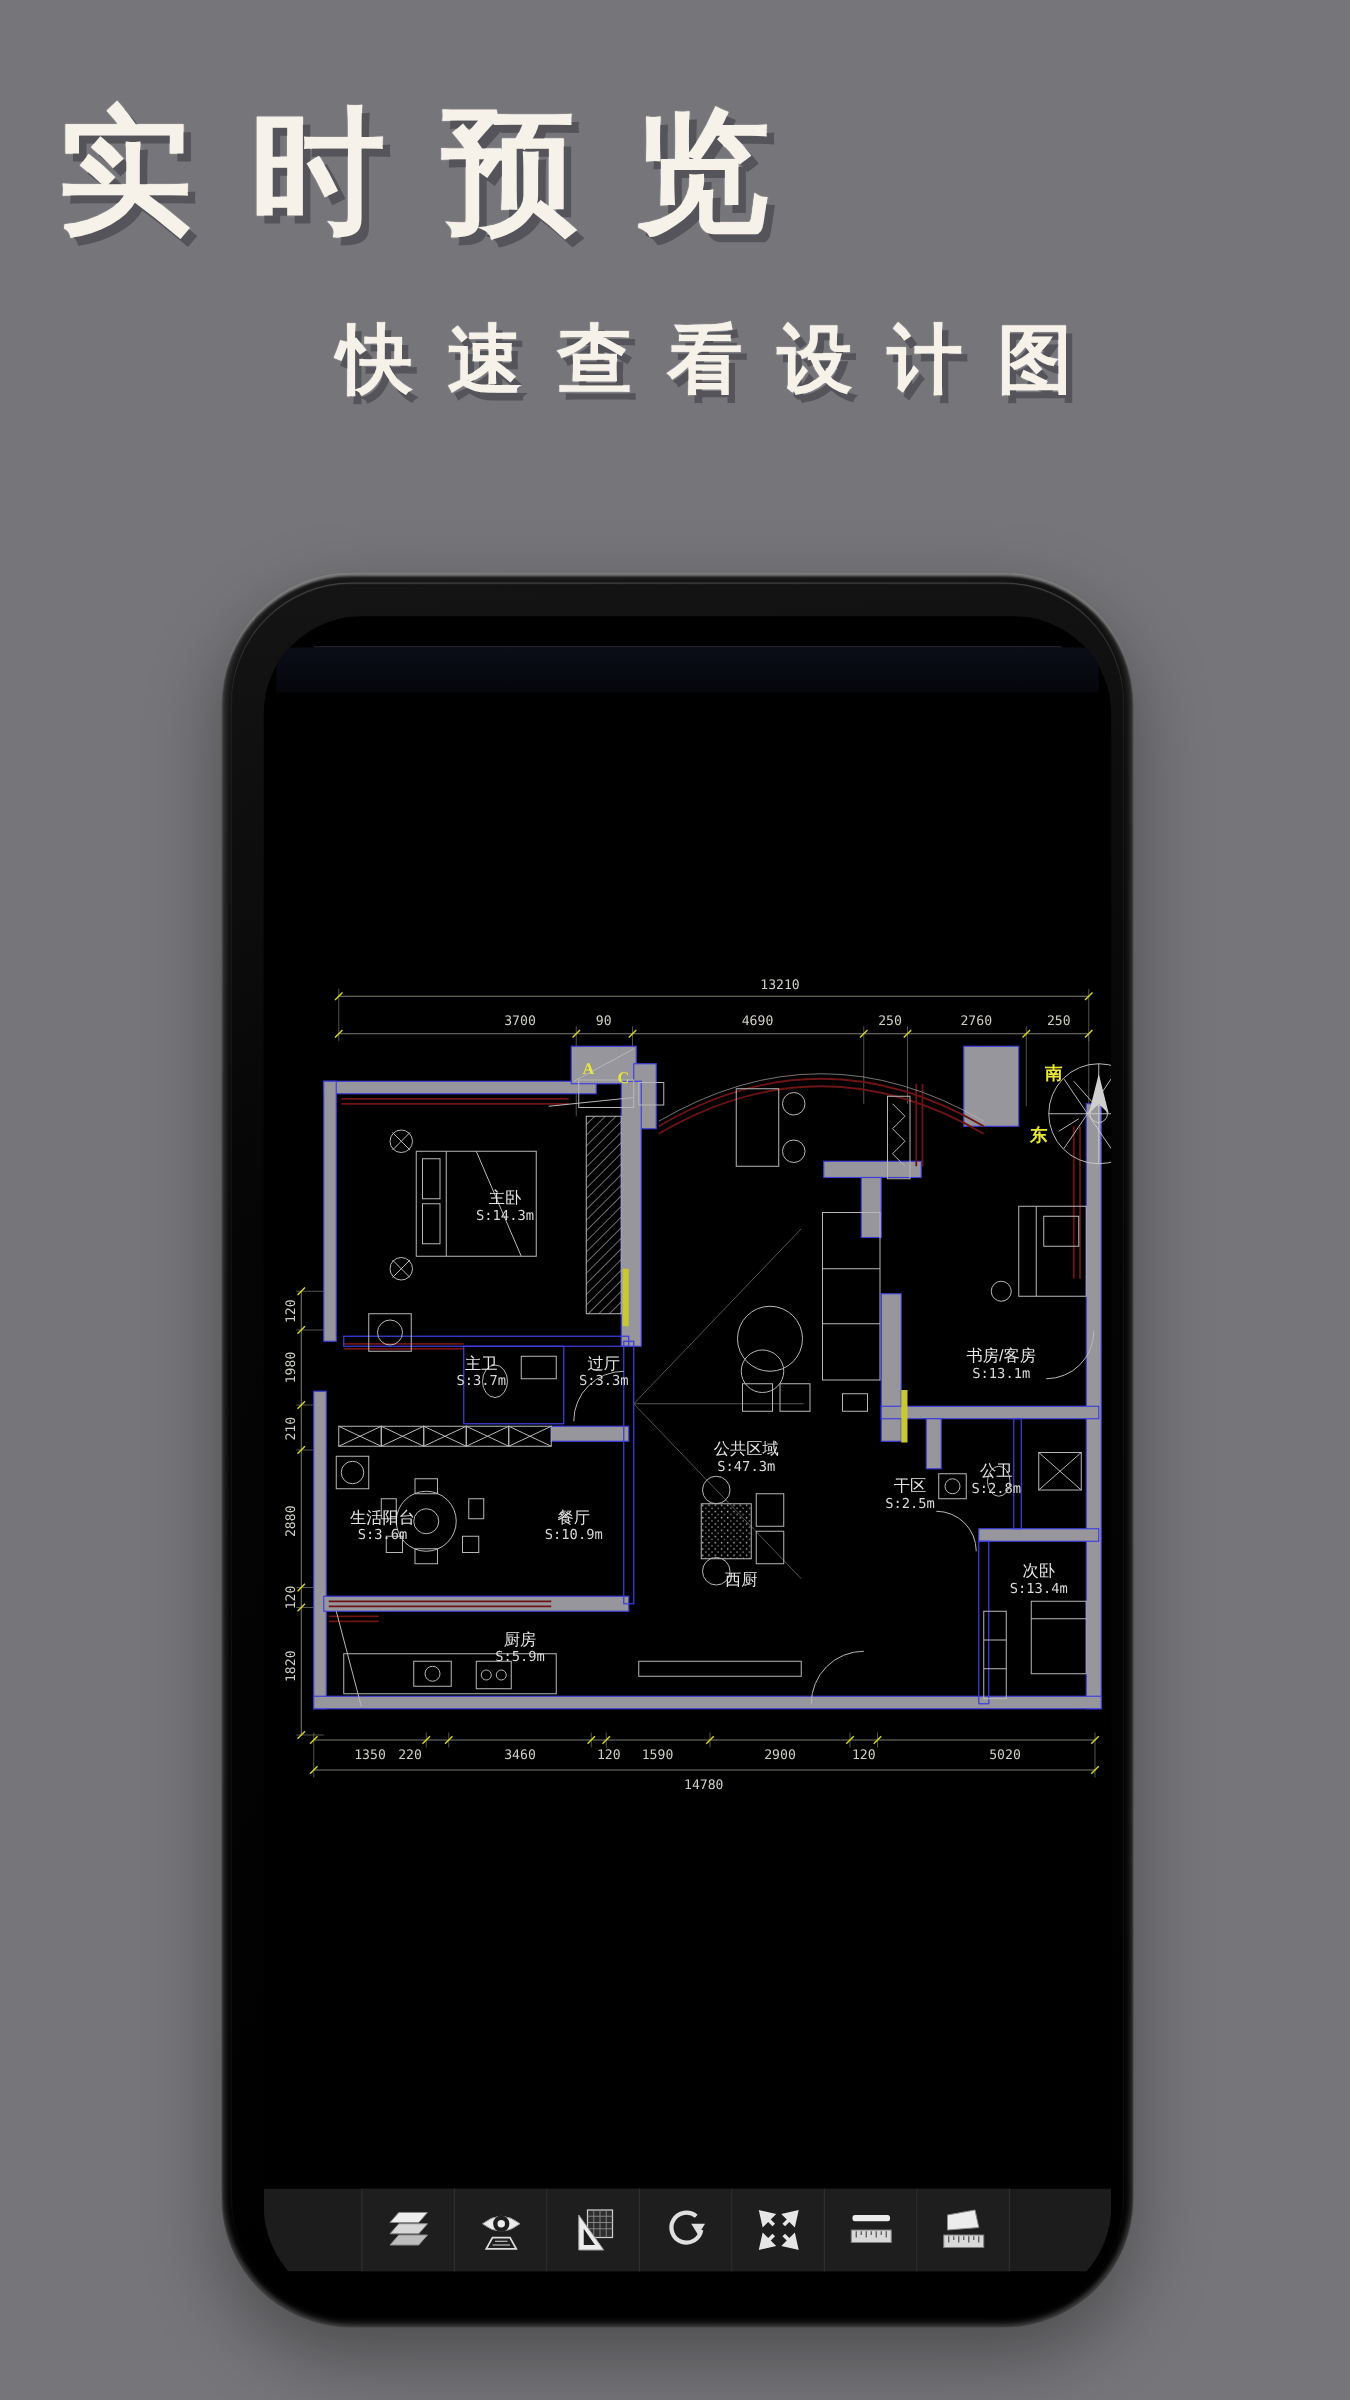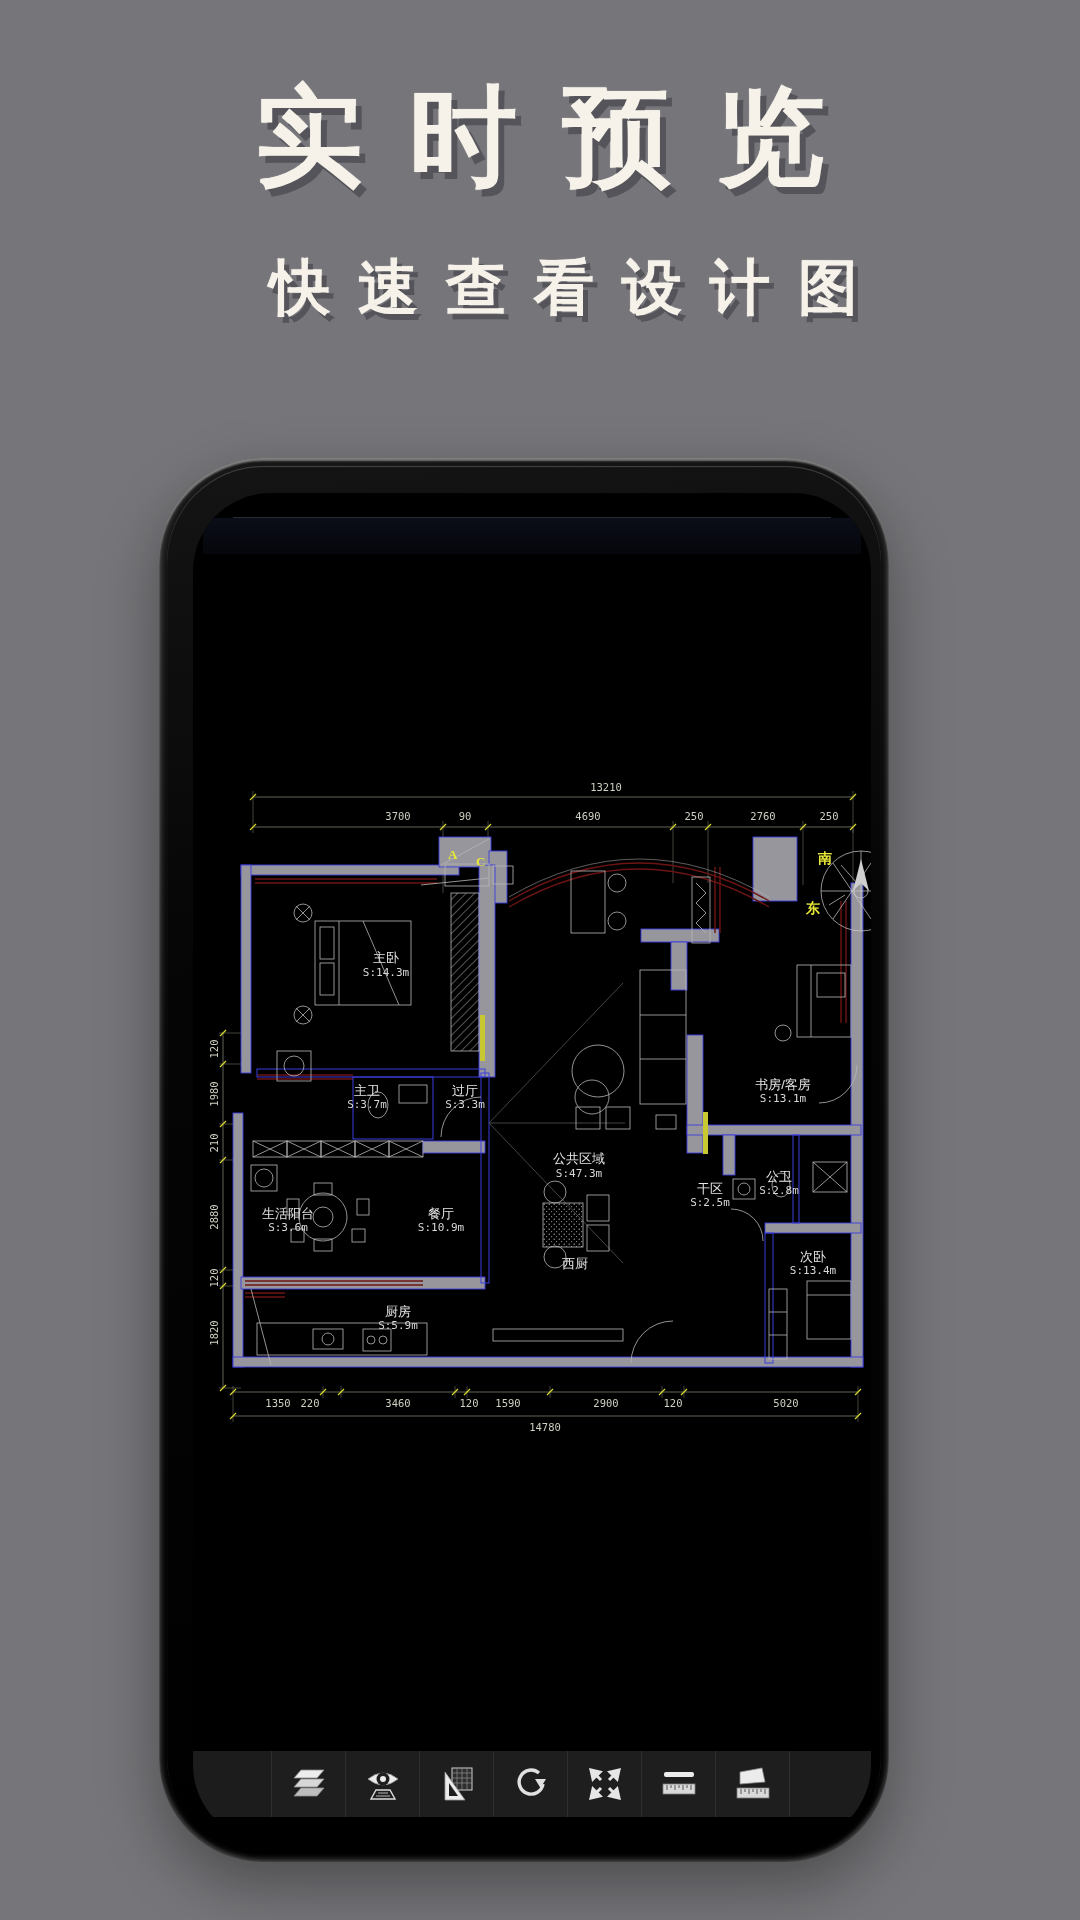--- a/index.html
+++ b/index.html
@@ -3,35 +3,35 @@
 <meta charset="utf-8">
 <style>
   html,body{margin:0;padding:0;}
   body{
     width:1080px;height:1920px;position:relative;overflow:hidden;
     background:#76767a;
     font-family:"Liberation Sans", sans-serif;
   }
   
   .headline{
-    position:absolute;left:0;top:78px;width:1080px;text-align:center;
+    position:absolute;left:0;top:78px;width:1080px;
     color:#f6f2e9;font-weight:bold;
     font-size:108px;letter-spacing:46px;text-indent:46px;line-height:1.1;
     text-shadow:6px 7px 0 #54545a, 0 0 1px #ffffff;
   }
   .subheadline{
     position:absolute;left:0;top:248px;width:1080px;text-align:center;
     color:#f6f2e9;font-weight:bold;
     font-size:60px;letter-spacing:28px;text-indent:28px;
     text-shadow:5px 6px 0 #54545a, 0 0 1px #ffffff;
     padding-left:24px;
   }
   
   .phone{
-    position:absolute;left:159px;top:458px;width:730px;height:1404px;
+    position:absolute;left:177px;top:458px;width:730px;height:1404px;
     border-radius:104px;background:linear-gradient(165deg,#181818,#060606 40%,#020202);
     box-shadow:
       inset 0 3px 2px rgba(255,255,255,.40),
       inset 0 -4px 4px rgba(255,255,255,.16),
       inset 4px 0 4px rgba(255,255,255,.12),
       inset -4px 0 4px rgba(255,255,255,.12),
       0 24px 60px rgba(0,0,0,.35);
   }
   .phone-inner{
     position:absolute;inset:8px;border-radius:96px;

